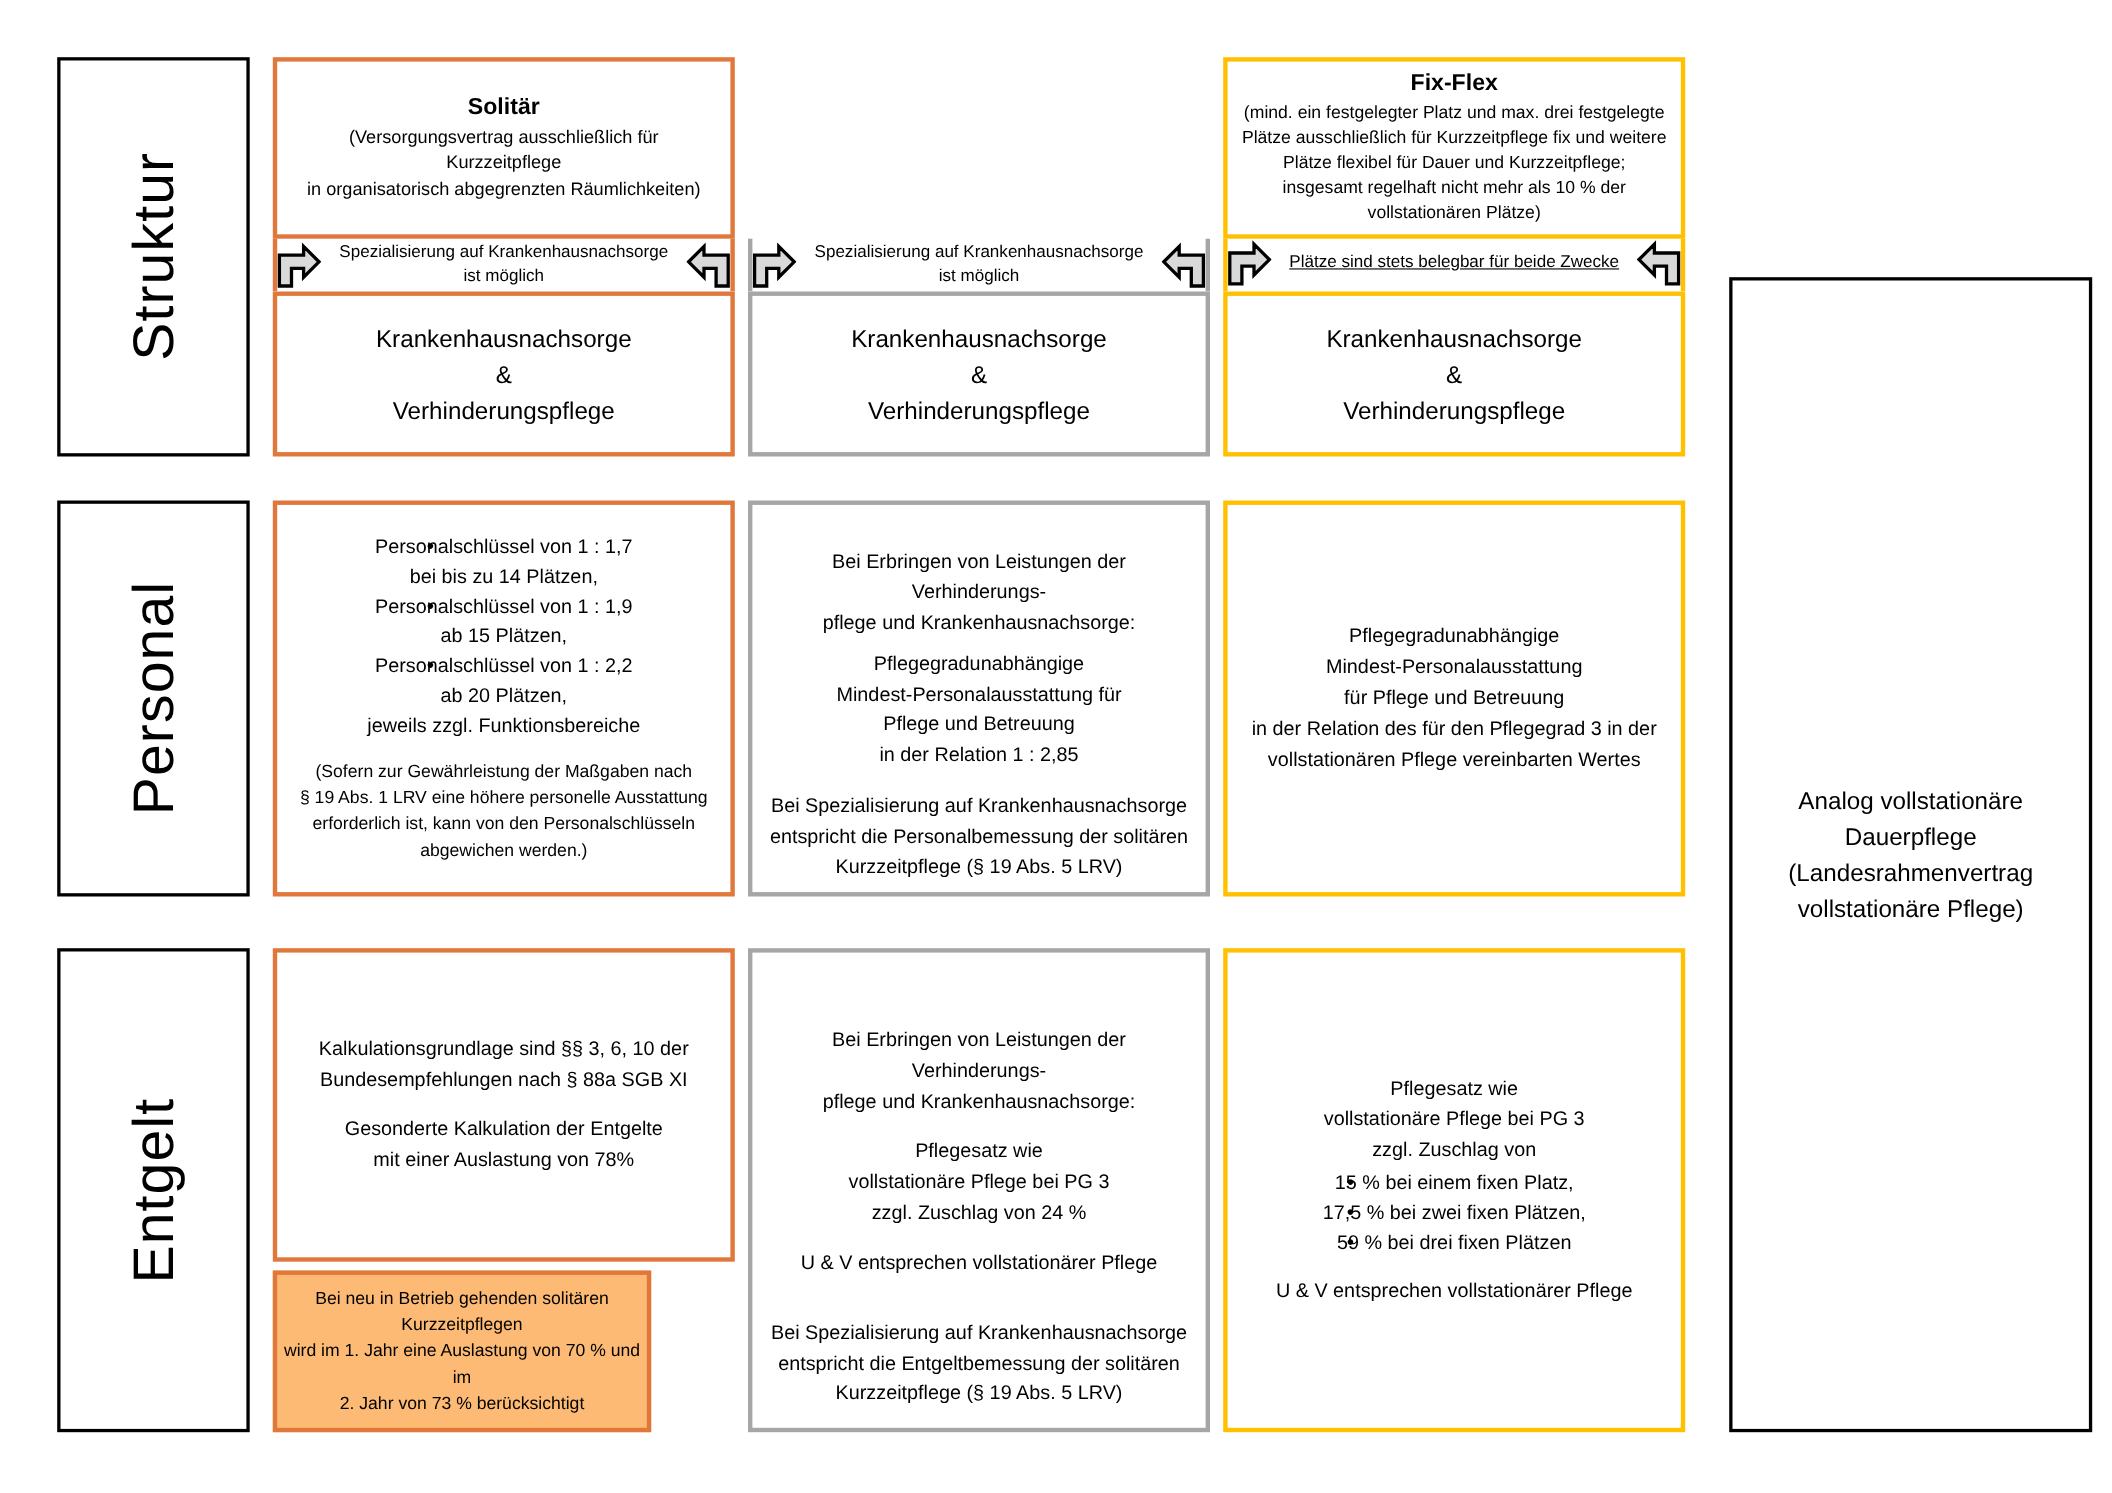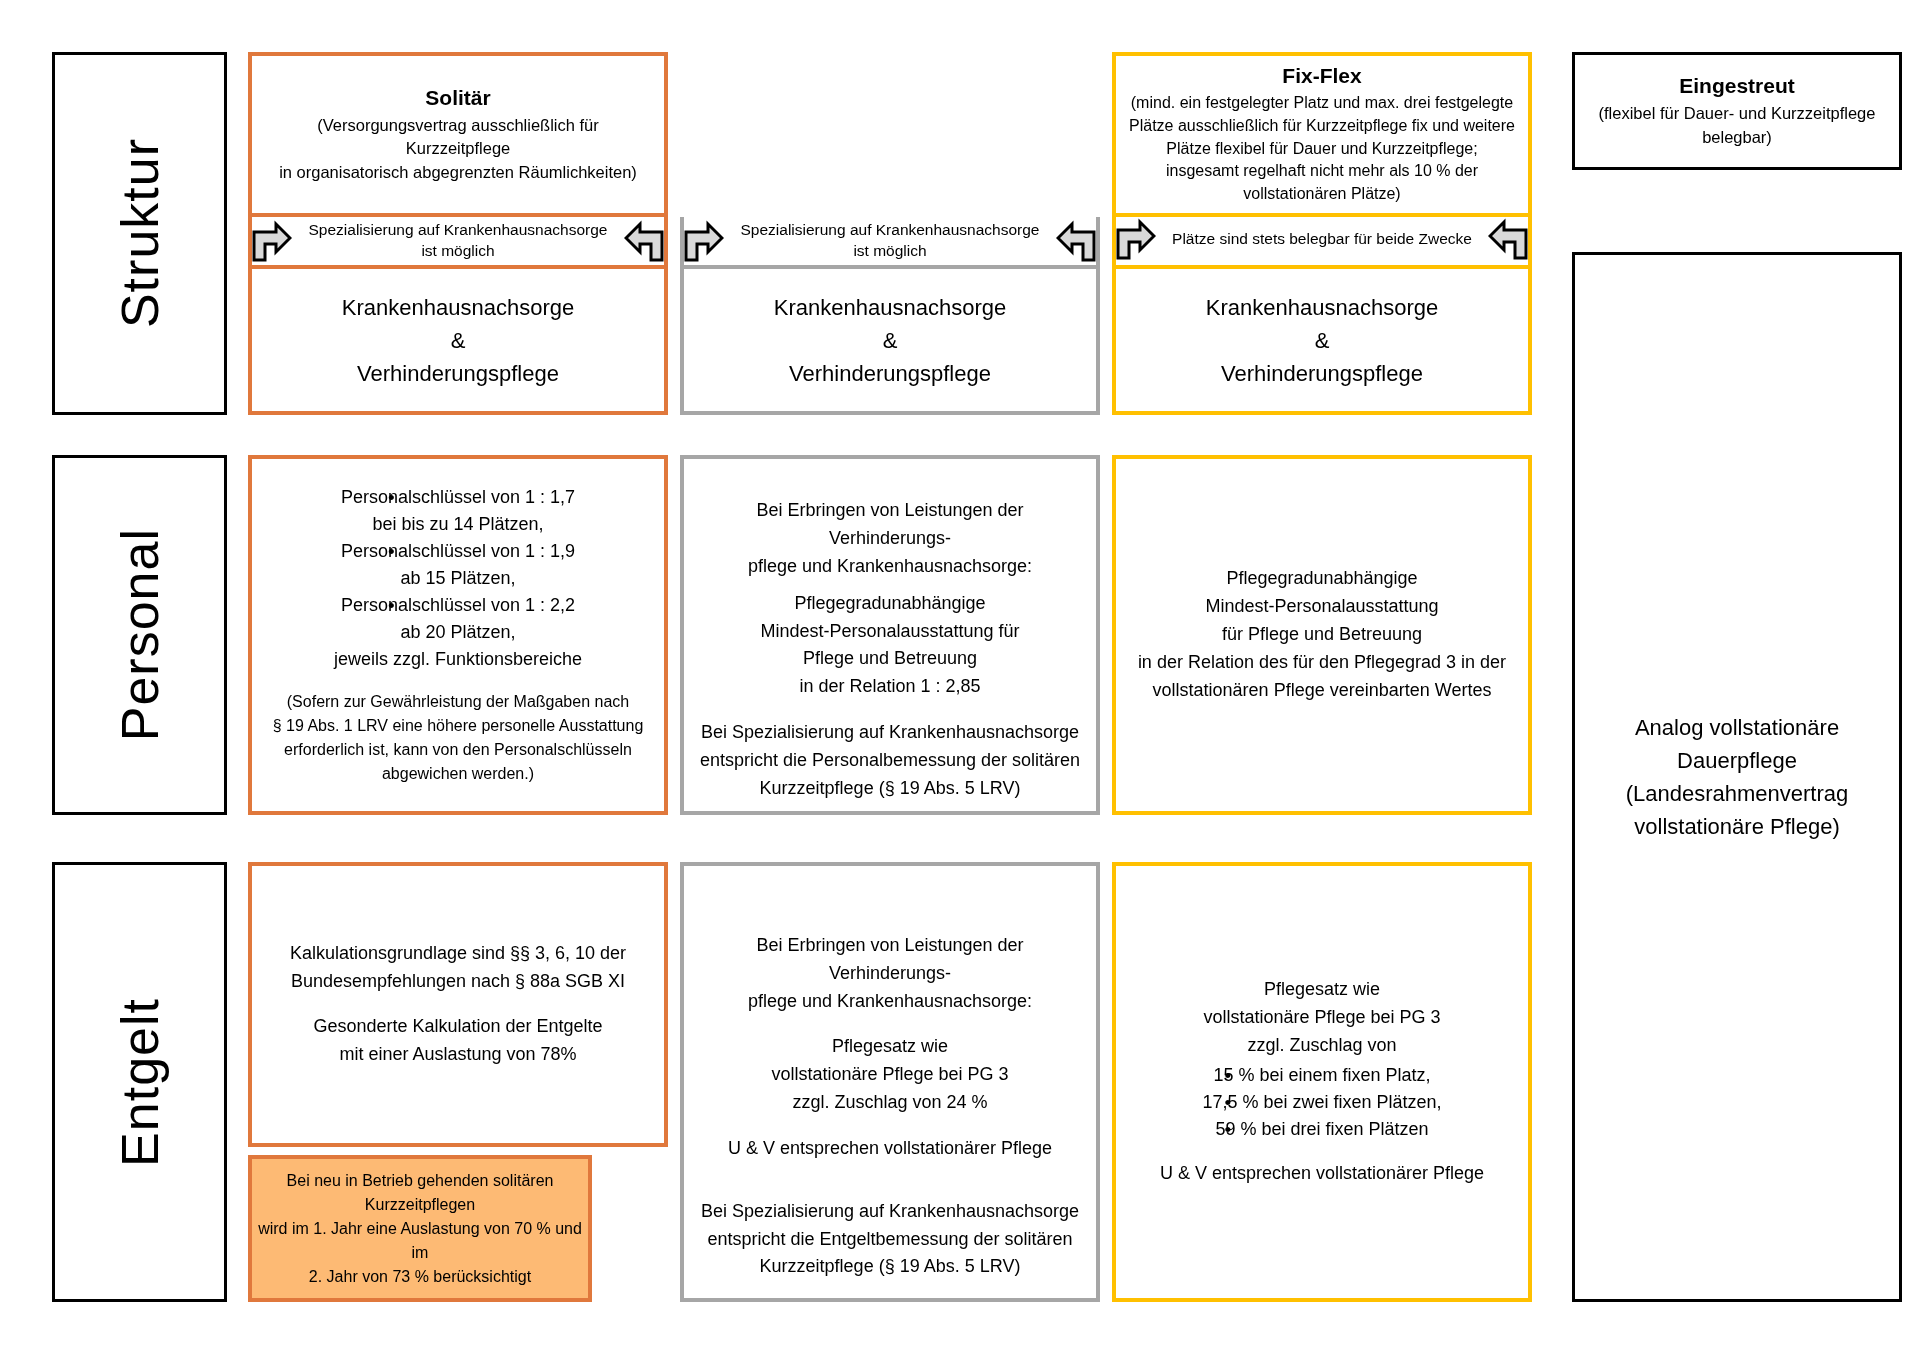--- a/index.html
+++ b/index.html
@@ -279,21 +279,21 @@
     <div class="title">Fix-Flex</div>
     <div class="sub-sm">(mind. ein festgelegter Platz und max. drei festgelegte</div>
     <div class="sub-sm">Plätze ausschließlich für Kurzzeitpflege fix und weitere</div>
     <div class="sub-sm">Plätze flexibel für Dauer und Kurzzeitpflege;</div>
     <div class="sub-sm">insgesamt regelhaft nicht mehr als 10 % der</div>
     <div class="sub-sm">vollstationären Plätze)</div>
   </div>
 
   <div class="side-rail" style="left:1112px; top:217px; width:4px; height:48px; background:#FFC000;"></div>
   <div class="side-rail" style="left:1528px; top:217px; width:4px; height:48px; background:#FFC000;"></div>
-  <div class="connector" style="left:1112px; top:217px; width:420px; height:44px;">
+  <div class="connector" style="left:1112px; top:217px; width:420px; height:44px;text-decoration:underline;">
     <svg class="arrow left" width="42" height="42" viewBox="0 0 42 42">
       <path d="M4 40 L4 12 L26 12 L26 4 L40 18 L26 32 L26 24 L15 24 L15 40 Z" fill="#D9D9D9" stroke="#000000" stroke-width="3" stroke-linejoin="miter"></path>
     </svg>
     <div class="ctext">
       <div>Plätze sind stets belegbar für beide Zwecke</div>
     </div>
     <svg class="arrow right" width="42" height="42" viewBox="0 0 42 42">
       <path d="M38 40 L38 12 L16 12 L16 4 L2 18 L16 32 L16 24 L27 24 L27 40 Z" fill="#D9D9D9" stroke="#000000" stroke-width="3" stroke-linejoin="miter"></path>
     </svg>
   </div>
@@ -327,25 +327,20 @@
       </li>
       <li>
         <span class="bullet">•</span>
         <span>59 % bei drei fixen Plätzen</span>
       </li>
     </ul>
     <div class="spacer-line"></div>
     <div class="body">U &amp; V entsprechen vollstationärer Pflege</div>
   </div>
 
-  <div class="card b-black" style="left:1572px; top:52px; width:330px; height:118px;">
-    <div class="title">Eingestreut</div>
-    <div class="sub">(flexibel für Dauer- und Kurzzeitpflege</div>
-    <div class="sub">belegbar)</div>
-  </div>
 
   <div class="card b-black" style="left:1572px; top:252px; width:330px; height:1050px;">
     <div class="body-lg">Analog vollstationäre</div>
     <div class="body-lg">Dauerpflege</div>
     <div class="body-lg">(Landesrahmenvertrag</div>
     <div class="body-lg">vollstationäre Pflege)</div>
   </div>
 
 </div>
 

